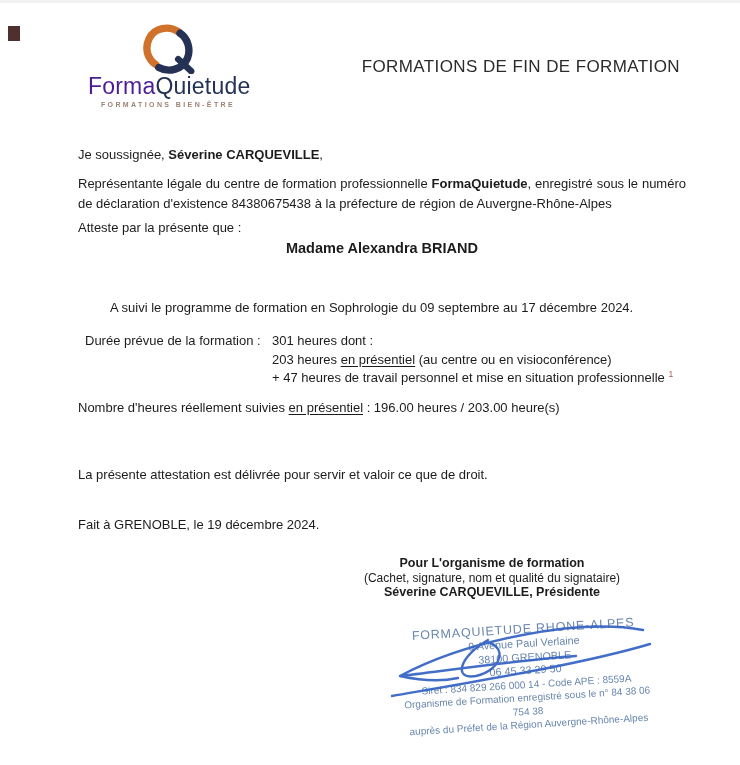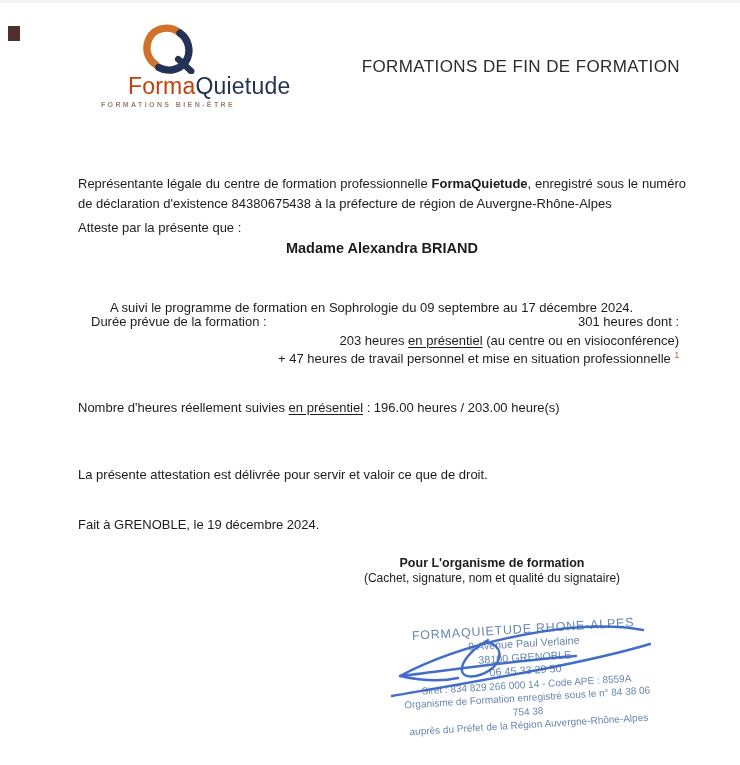--- a/index.html
+++ b/index.html
@@ -11,21 +11,21 @@
     color:#1c1c1c;
     overflow:hidden;
   }
   .top-edge{position:absolute;top:0;left:0;width:740px;height:3px;background:#f2f2f2;}
   .scan-artifact{position:absolute;left:8px;top:26px;width:12px;height:15px;background:#50302f;}
 
   
   .logo{position:absolute;left:88px;top:24px;width:160px;text-align:center;}
   .logo-icon{display:block;margin:0 auto;}
   .brand{font-size:23px;font-weight:500;letter-spacing:.2px;line-height:24px;}
-  .brand .p1{color:#c2410c;margin-left:40px;}
+  .brand .p1{color:#4c1d95;}
   .brand .p2{color:#253255;}
   .brand .p2::first-letter{color:#d0722c;}
   .tagline{font-size:7px;letter-spacing:2.4px;color:#9c8374;margin-top:3px;font-weight:600;}
 
   .doc-title{
     position:absolute;top:57px;right:60px;
     font-size:17px;letter-spacing:.4px;color:#2b2b2b;white-space:nowrap;
   }
 
   
@@ -35,23 +35,23 @@
   .just{width:608px;text-align:justify;line-height:20px;}
   .center-line{width:608px;text-align:center;}
 
   .intro{top:146px;}
   .representative{top:174px;}
   .attests{top:219px;}
   .trainee{top:240px;font-size:14.5px;}
   .birth{top:267px;}
   .program{top:299px;margin-left:32px;}
 
-  .duration{top:313px;left:85px;display:flex;margin-left:6px;}
+  .duration{top:332px;left:85px;display:flex;}
   .duration .lab{width:187px;flex:0 0 187px;}
-  .duration .val{line-height:18.5px;text-align:right;}
+  .duration .val{line-height:18.5px;}
 
   .hours{top:399px;}
   .result{top:431px;}
   .validity{top:466px;}
   .place-date{top:516px;}
 
   sup.fn{font-size:8.5px;vertical-align:super;line-height:0;}
   sup.fn1{color:#a8564c;}
   sup.fn2{color:#53719c;}
 
@@ -86,20 +86,21 @@
       <path d="M 44 9 C 33 1 17 4 11.5 16 C 6.5 27 10 38 19 44" fill="none" stroke="#d0722c" stroke-width="8" stroke-linecap="round"></path>
       <path d="M 22 47 C 33 53 48 49 53 37 C 57 27 53 15 45 10" fill="none" stroke="#253255" stroke-width="8" stroke-linecap="round"></path>
       <path d="M 43 38 L 57 51" fill="none" stroke="#253255" stroke-width="7" stroke-linecap="round"></path>
     </svg>
     <div class="brand"><span class="p1">Forma</span><span class="p2">Quietude</span></div>
     <div class="tagline">FORMATIONS BIEN-ÊTRE</div>
   </div>
 
   <div class="doc-title">FORMATIONS DE FIN DE FORMATION</div>
 
+  <div class="t intro"><span>Je soussignée, </span><span class="bold">Séverine CARQUEVILLE</span><span>,</span></div>
 
   <div class="t representative just"><span>Représentante légale du centre de formation professionnelle </span><span class="bold">FormaQuietude</span><span>, enregistré sous le numéro de déclaration d'existence 84380675438 à la préfecture de région de Auvergne-Rhône-Alpes</span></div>
 
   <div class="t trainee center-line bold">Madame Alexandra BRIAND</div>
 
   <div class="t attests">Atteste par la présente que :</div>
 
 
   <div class="t program">A suivi le programme de formation en Sophrologie du 09 septembre au 17 décembre 2024.</div>
 
@@ -115,20 +116,21 @@
   <div class="t hours"><span>Nombre d'heures réellement suivies </span><span class="u">en présentiel</span><span> : 196.00 heures / 203.00 heure(s)</span></div>
 
 
   <div class="t validity">La présente attestation est délivrée pour servir et valoir ce que de droit.</div>
 
   <div class="t place-date">Fait à GRENOBLE, le 19 décembre 2024.</div>
 
   <div class="sig-block">
     <div class="l1">Pour L'organisme de formation</div>
     <div class="l2">(Cachet, signature, nom et qualité du signataire)</div>
+    <div class="l3">Séverine CARQUEVILLE, Présidente</div>
   </div>
 
   <div class="stamp">
     <div class="s1">FORMAQUIETUDE RHONE-ALPES</div>
     <div class="s-mid">9 Avenue Paul Verlaine</div>
     <div class="s-mid">38100 GRENOBLE</div>
     <div class="s-mid">06 45 33 29 50</div>
     <div class="s-small">Siret : 834 829 266 000 14 - Code APE : 8559A</div>
     <div class="s-small">Organisme de Formation enregistré sous le n° 84 38 06 754 38</div>
     <div class="s-small">auprès du Préfet de la Région Auvergne-Rhône-Alpes</div>

